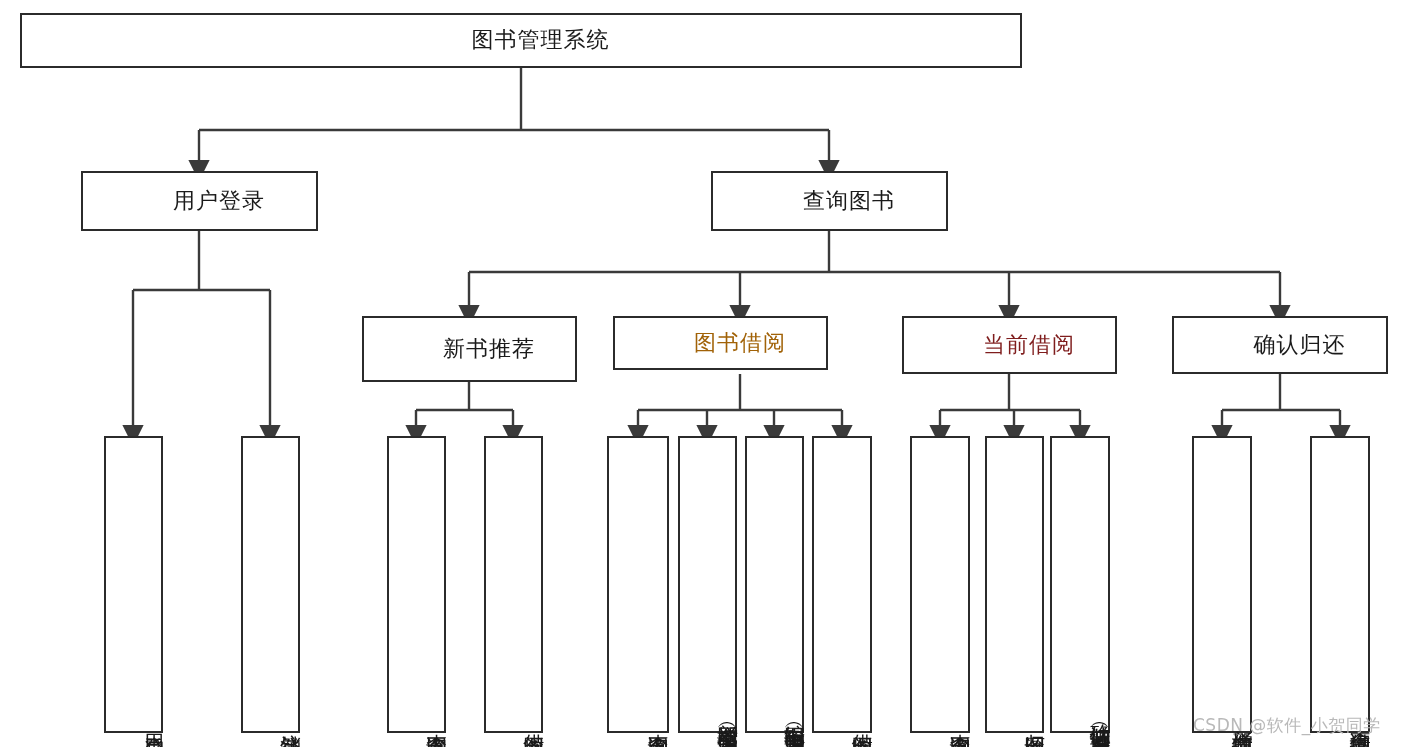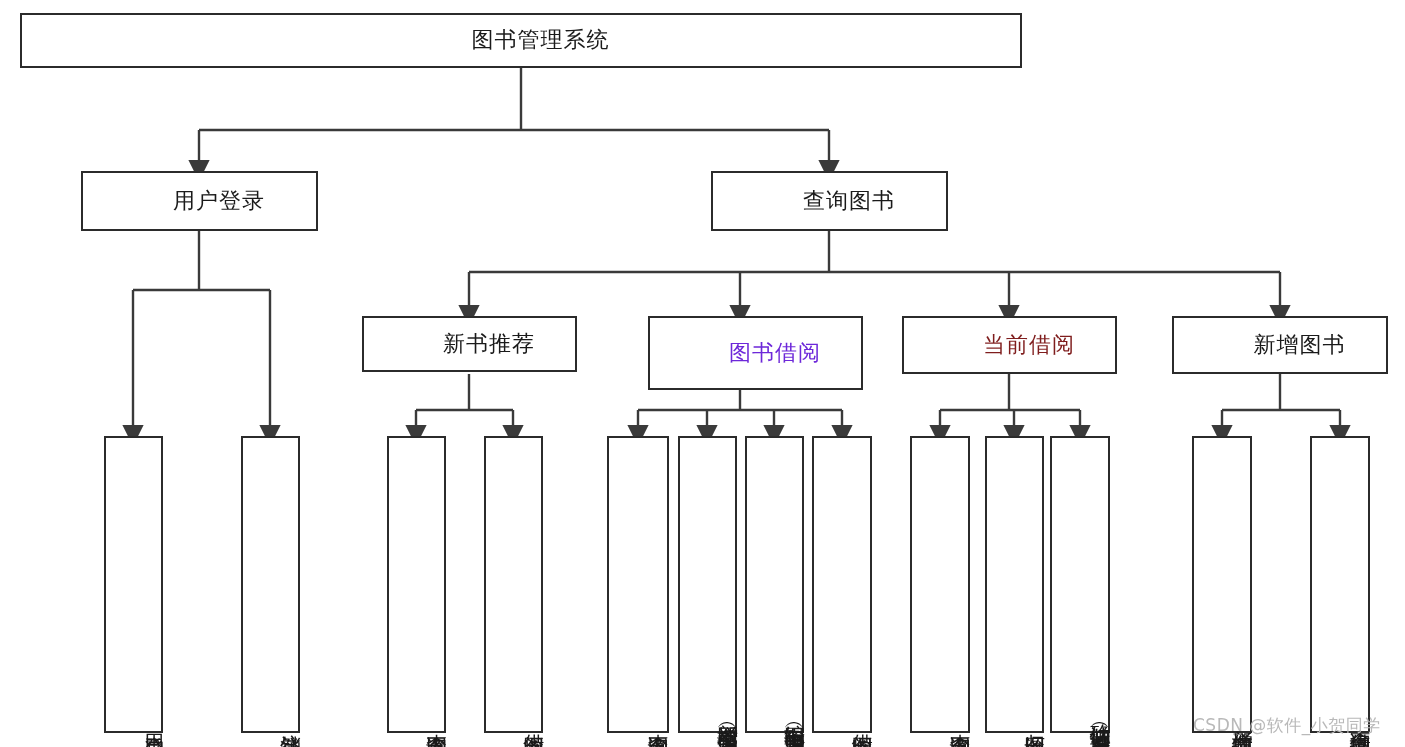--- a/index.html
+++ b/index.html
@@ -119,31 +119,31 @@
   <div id="nodes">
       <div class="node node-h" style="left: 20px; top: 13px; width: 1002px; height: 55px; border-color: rgb(43, 43, 43); background: rgb(255, 255, 255); color: rgb(26, 26, 26);">
         <span class="htext">图书管理系统</span>
       </div>
       <div class="node node-h" style="left: 81px; top: 171px; width: 237px; height: 60px; border-color: rgb(43, 43, 43); background: rgb(255, 255, 255); color: rgb(26, 26, 26);">
         <span class="htext">用户登录</span>
       </div>
       <div class="node node-h" style="left: 711px; top: 171px; width: 237px; height: 60px; border-color: rgb(43, 43, 43); background: rgb(255, 255, 255); color: rgb(26, 26, 26);">
         <span class="htext">查询图书</span>
       </div>
-      <div class="node node-h" style="left: 362px; top: 316px; width: 215px; height: 56px; border-color: rgb(43, 43, 43); background: rgb(255, 255, 255); color: rgb(26, 26, 26);">
+      <div class="node node-h" style="left: 362px; top: 316px; width: 215px; height: 66px; border-color: rgb(43, 43, 43); background: rgb(255, 255, 255); color: rgb(26, 26, 26);">
         <span class="htext">新书推荐</span>
       </div>
-      <div class="node node-h" style="left: 648px; top: 316px; width: 215px; height: 74px; border-color: rgb(43, 43, 43); background: rgb(255, 255, 255); color: #6d28d9;">
+      <div class="node node-h" style="left: 613px; top: 316px; width: 215px; height: 54px; border-color: rgb(43, 43, 43); background: rgb(255, 255, 255); color: #a16207;">
         <span class="htext">图书借阅</span>
       </div>
       <div class="node node-h" style="left: 902px; top: 316px; width: 215px; height: 58px; border-color: rgb(43, 43, 43); background: rgb(255, 255, 255); color: #7f1d1d;">
         <span class="htext">当前借阅</span>
       </div>
       <div class="node node-h" style="left: 1172px; top: 316px; width: 216px; height: 58px; border-color: rgb(43, 43, 43); background: rgb(255, 255, 255); color: rgb(26, 26, 26);">
-        <span class="htext">新增图书</span>
+        <span class="htext">确认归还</span>
       </div>
       <div class="node node-v" style="left: 104px; top: 436px; width: 59px; height: 297px; border-color: rgb(43, 43, 43); background: rgb(255, 255, 255); color: rgb(26, 26, 26);">
         <span class="vtext">用户登录</span>
       </div>
       <div class="node node-v" style="left: 241px; top: 436px; width: 59px; height: 297px; border-color: rgb(43, 43, 43); background: rgb(255, 255, 255); color: rgb(26, 26, 26);">
         <span class="vtext">注销登录</span>
       </div>
       <div class="node node-v" style="left: 387px; top: 436px; width: 59px; height: 297px; border-color: rgb(43, 43, 43); background: rgb(255, 255, 255); color: rgb(26, 26, 26);">
         <span class="vtext">查询图书</span>
       </div>

